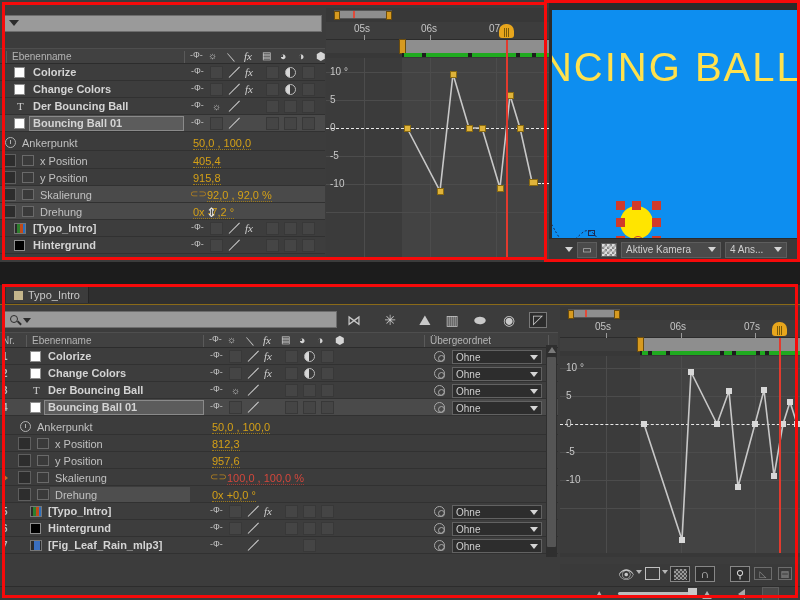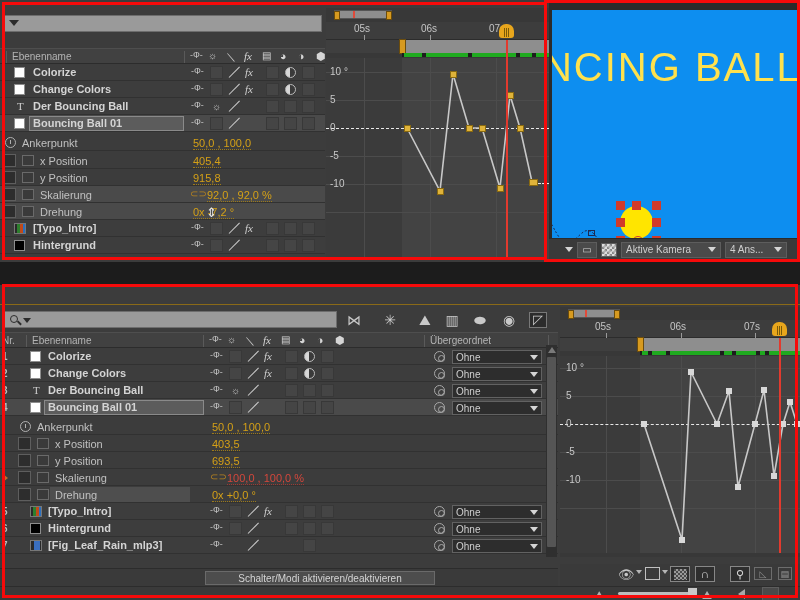--- a/index.html
+++ b/index.html
@@ -392,20 +392,26 @@
         <span class="cbArrow"></span>
       </span>
       <span class="cbBtn" style="width:62px;justify-content:space-between;">
         <span>4 Ans...</span>
         <span class="cbArrow"></span>
       </span>
     </div>
   </div>
 
   <div id="botPanel" class="panel">
+    <div id="tabBar">
+      <div id="tabActive">
+        <span class="tsw"></span>
+        <span>Typo_Intro</span>
+      </div>
+    </div>
     <div id="tabUnderline"></div>
 
     <div id="botSearch">
       <span class="magni"></span>
       <span class="miniCaret" style="left:18px; top:6px;"></span>
     </div>
 
     <span class="tbIcon" style="left:345px; font-size:14px; color:#c9c9c9; text-align:center; line-height:16px;">⋈</span>
     <span class="tbIcon" style="left:381px; font-size:14px; color:#c9c9c9; text-align:center; line-height:16px;">✳</span>
     <span class="tbIcon" style="left:416px; font-size:14px; color:#c9c9c9; text-align:center; line-height:16px;">⛰</span>
@@ -504,27 +510,27 @@
 
     <div class="propRow" style="top:133px; width:558px;">
       <span class="stopwatch" style="left:20px;"></span>
       <span class="propName" style="left:37px;">Ankerpunkt</span>
       <span class="propValue" style="left:212px;">50,0 , 100,0</span>
     </div>
     <div class="propRow" style="top:150px; width:558px;">
       <span class="swBox" style="left:18px;"></span>
       <span class="graphIcon" style="left:37px;"></span>
       <span class="propName" style="left:55px;">x Position</span>
-      <span class="propValue" style="left:212px;">403,5</span>
+      <span class="propValue" style="left:212px;">812,3</span>
     </div>
     <div class="propRow" style="top:167px; width:558px;">
       <span class="swBox" style="left:18px;"></span>
       <span class="graphIcon" style="left:37px;"></span>
       <span class="propName" style="left:55px;">y Position</span>
-      <span class="propValue" style="left:212px;">693,5</span>
+      <span class="propValue" style="left:212px;">957,6</span>
     </div>
     <div class="propRow" style="top:184px; width:558px;">
       <span class="triRight" style="left:3px; top:5px;"></span>
       <span class="swBox" style="left:18px;"></span>
       <span class="graphIcon" style="left:37px;"></span>
       <span class="propName" style="left:55px;">Skalierung</span>
       <span class="linkIcon" style="left:210px;">⊂⊃</span>
       <span class="propValue red" style="left:227px;">100,0 , 100,0 %</span>
     </div>
     <div class="propRow" style="top:201px; width:558px;">
@@ -581,23 +587,20 @@
         <span class="cbArrow"></span>
       </span>
     </div>
 
     <div class="vscroll" style="left:546px; top:60px; height:212px;">
       <span class="uparr"></span>
       <span class="thumb" style="top:12px; height:190px;"></span>
     </div>
 
 
-    <div id="botStatus">
-      <div id="switchBtn">Schalter/Modi aktivieren/deaktivieren</div>
-    </div>
 
     <div class="graphWrap" style="left:560px; top:22px; width:240px; height:250px;">
       <div class="navBar" style="left:8px; top:2px; width:52px;">
         <span class="navHandle" style="left:-1px;"></span>
         <span class="navHandle" style="right:-1px;"></span>
         <span style="position:absolute;left:16px;top:0;width:2px;height:7px;background:#e04a3a;"></span>
       </div>
       <div class="gRuler" style="top:13px; height:18px; background:#3d3d3d;">
         <span class="timeLabel" style="left:35px; top:1px;">05s</span>
         <span class="tick" style="left:46px; top:13px; height:5px;"></span>

